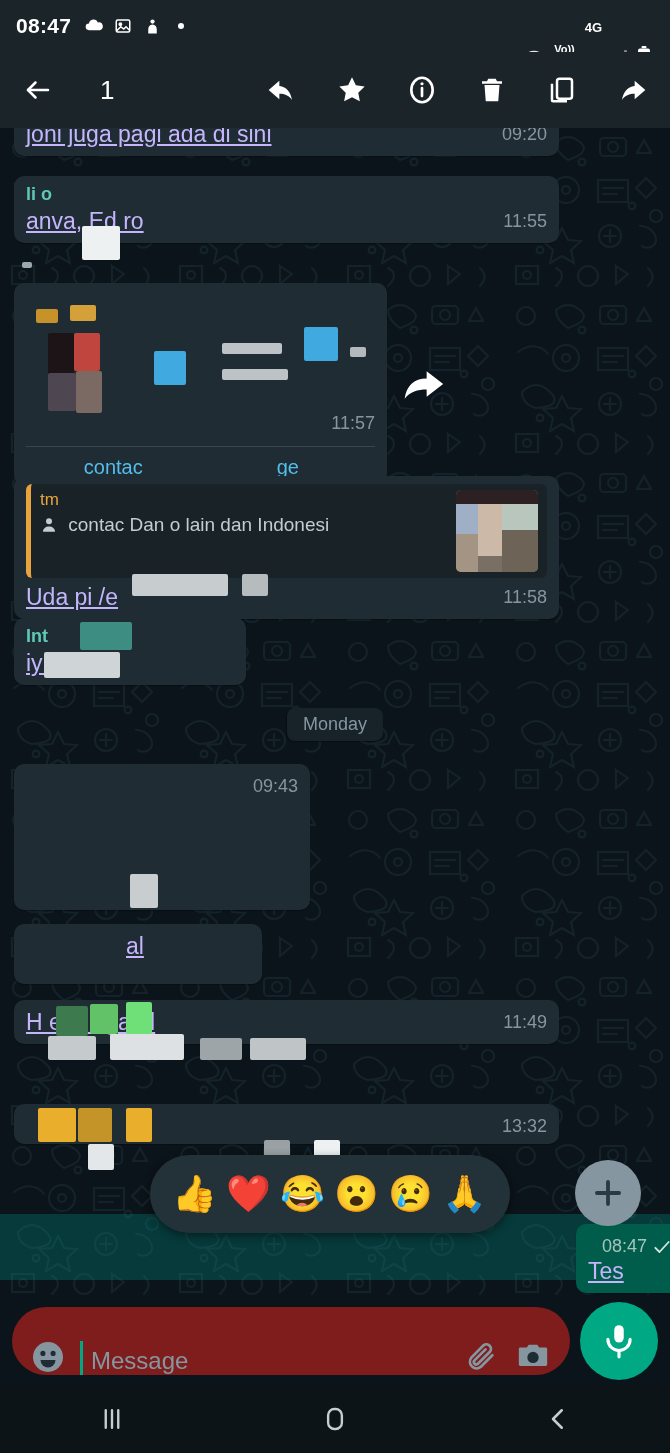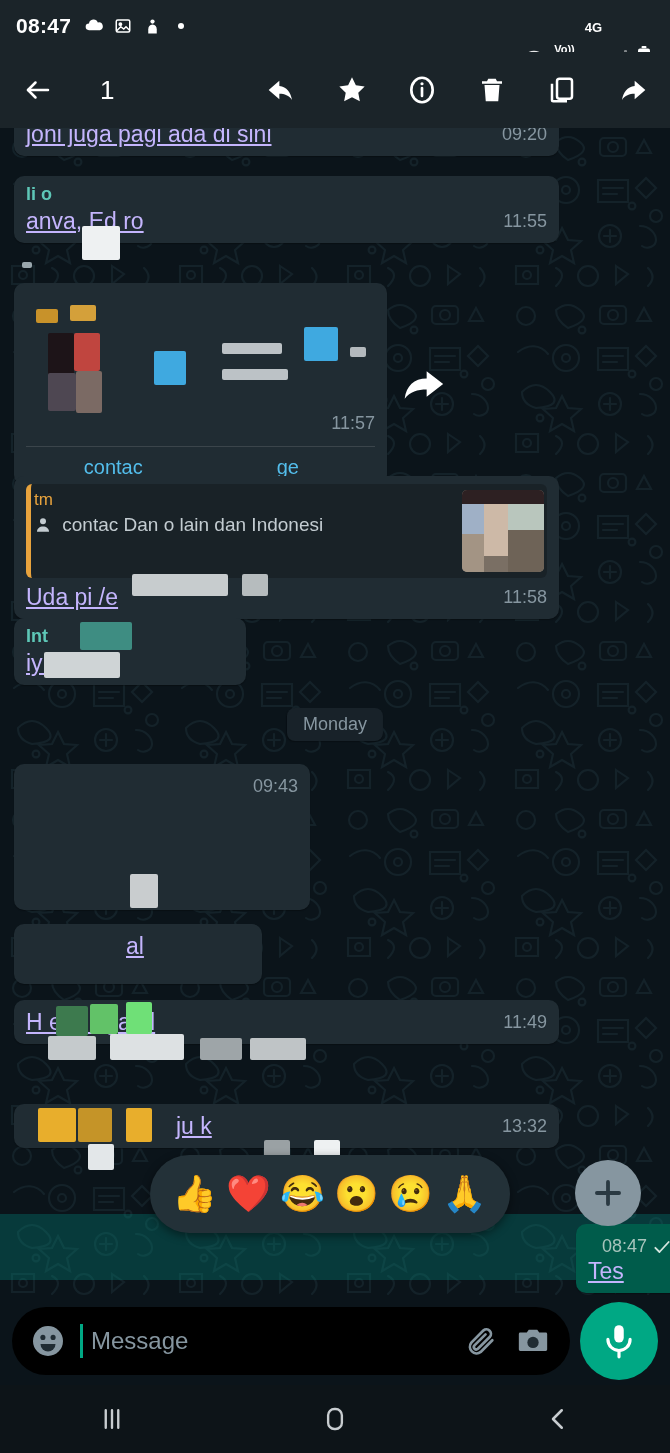--- a/index.html
+++ b/index.html
@@ -60,21 +60,21 @@
   .bub.out .meta{ color:#a7c4bc;}
   .txt{ font-size:23px; line-height:1.28; color:#c4b5fd; word-wrap:break-word;text-decoration:underline;}
   .sender{ font-size:18px; color:#53bdeb; font-weight:600; margin-bottom:2px;}
   .sender.t2{ color:#5ec7b7;}
 
   
   .rd{ display:inline-block; vertical-align:middle; border-radius:2px;}
 
   .quote{
     background:rgba(0,0,0,.22); border-left:5px solid #e8a33d;
-    border-radius:6px; padding:6px 3px; margin-bottom:5px;
+    border-radius:6px; padding:6px 9px; margin-bottom:5px;
     display:flex; gap:8px; align-items:stretch;
   }
   .quote .qtxt{ flex:1; min-width:0;}
   .qname{ font-size:17px; color:#e8a33d; margin-bottom:3px;}
   .qbody{ font-size:19px; color:#c3ccd1; line-height:1.22;}
   .qthumb{ width:82px; height:82px; border-radius:5px; flex:none; overflow:hidden;}
 
   .linkrow{ display:flex; border-top:1px solid rgba(255,255,255,.12); margin-top:8px;}
   .linkbtn{
     flex:1; text-align:center; padding:9px 0 4px; font-size:20px;
@@ -108,22 +108,22 @@
     border-radius:50%; background:#8696a0; display:flex; align-items:center;
     justify-content:center; z-index:51; cursor:pointer;
   }
 
   
   .inputbar{
     position:absolute; left:0; bottom:68px; width:670px; height:89px;
     display:flex; align-items:center; padding:0 12px; gap:10px; z-index:40;
   }
   .inputpill{
-    flex:1; height:68px; background:#000000; border-radius:34px;
-    display:flex; align-items:center; padding:0 18px; gap:14px;
+    flex:1; height:68px; background:#7f1d1d; border-radius:34px;
+    display:flex; align-items:flex-end; padding:0 18px; gap:14px;
   }
   .smiley{ width:36px;height:36px; flex:none; display:flex;align-items:center;justify-content:center;}
   .caret{ width:3px; height:34px; background:#00a884;}
   .ph{ font-size:24px; color:#8696a0; flex:1; margin-left:-6px;}
   .inp-ic{ width:38px;height:38px; display:flex;align-items:center;justify-content:center; color:#8696a0;}
   .micbtn{
     width:78px;height:78px; border-radius:50%; background:#00a884;
     display:flex;align-items:center;justify-content:center; flex:none;
   }
 
@@ -397,21 +397,20 @@
         <span class="rd" style="position:absolute;left:34px;top:36px;width:48px;height:24px;background:#c5cacc;"></span>
         <span class="rd" style="position:absolute;left:96px;top:34px;width:74px;height:26px;background:#dde1e3;"></span>
         <span class="rd" style="position:absolute;left:186px;top:38px;width:42px;height:22px;background:#9ea5a8;"></span>
         <span class="rd" style="position:absolute;left:236px;top:38px;width:56px;height:22px;background:#bfc4c6;"></span>
       </div>
     </div>
 
     <div class="row in" style="top:976px;">
       <div class="bub" style="width:545px;">
         <span class="meta">13:32</span>
-        <div class="txt" style="padding-left:150px;">ju k</div>
         <span class="rd" style="position:absolute;left:24px;top:4px;width:38px;height:34px;background:#e8ae2c;"></span>
         <span class="rd" style="position:absolute;left:64px;top:4px;width:34px;height:34px;background:#c59428;"></span>
         <span class="rd" style="position:absolute;left:112px;top:4px;width:26px;height:34px;background:#e8ae2c;"></span>
         <span class="rd" style="position:absolute;left:74px;top:40px;width:26px;height:26px;background:#e3e7e9;"></span>
         <span class="rd" style="position:absolute;left:250px;top:36px;width:26px;height:24px;background:#9aa1a4;"></span>
         <span class="rd" style="position:absolute;left:300px;top:36px;width:26px;height:26px;background:#eef1f2;"></span>
       </div>
     </div>
 
     <div class="selband" style="top:1086px;height:66px;"></div>

